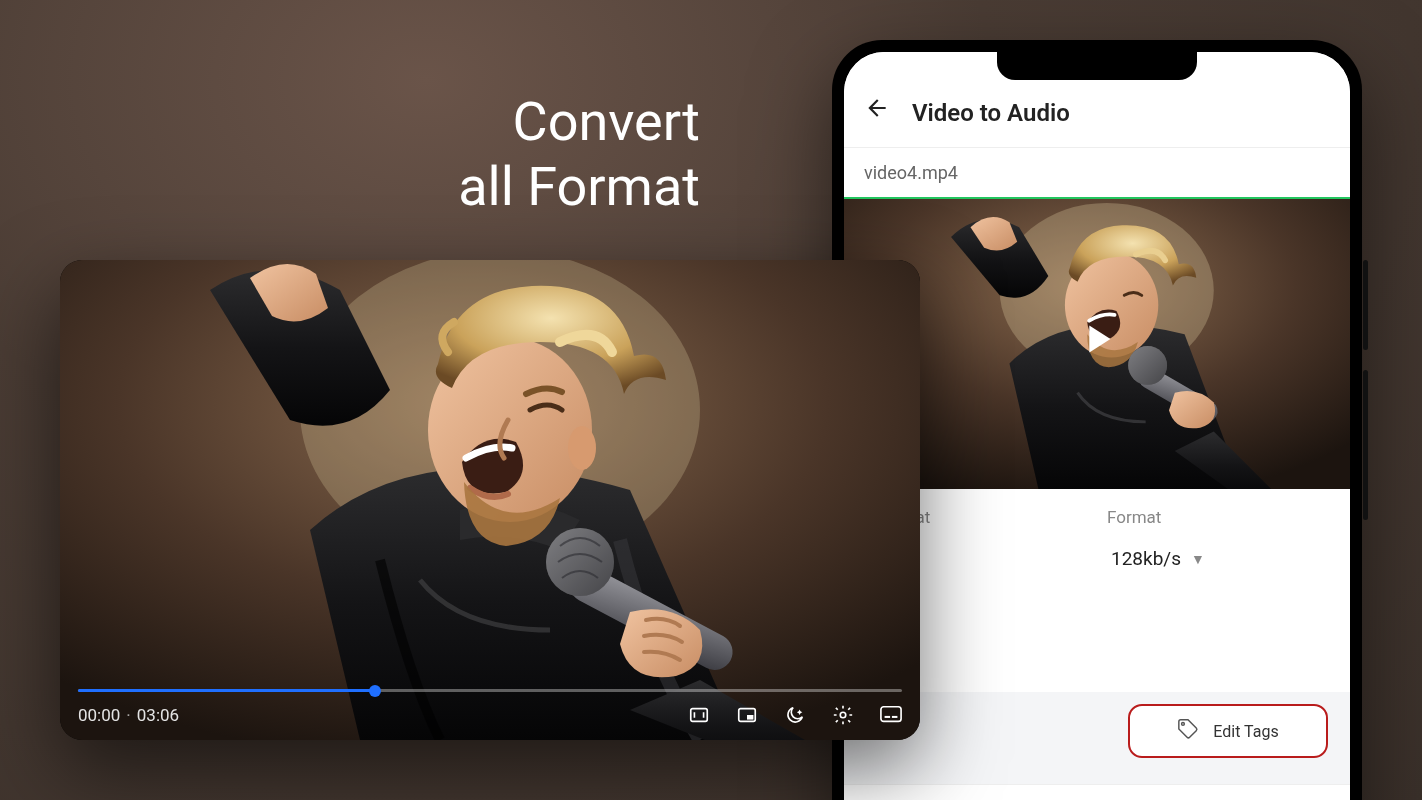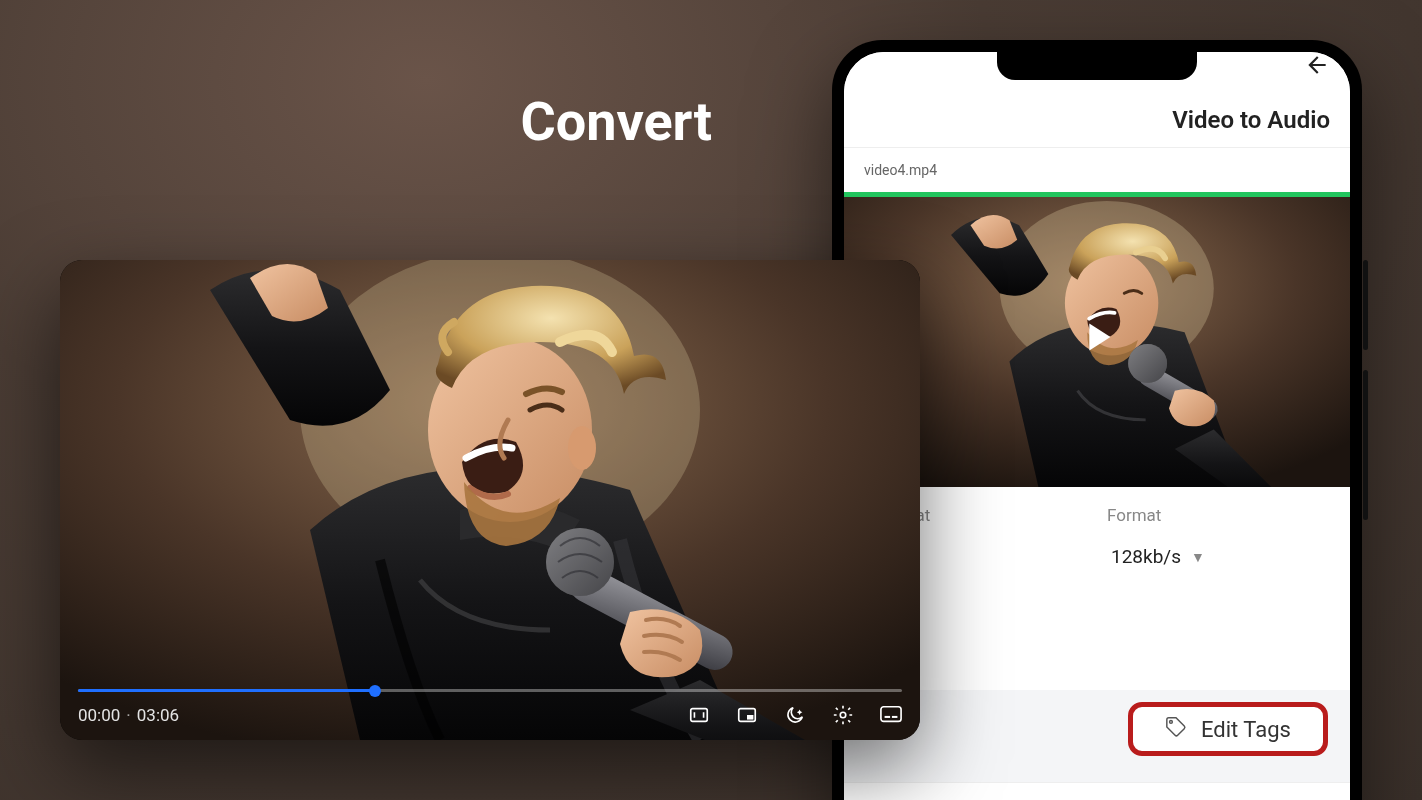--- a/index.html
+++ b/index.html
@@ -5,25 +5,25 @@
   * { box-sizing: border-box; margin: 0; padding: 0; }
   html, body { width: 1422px; height: 800px; overflow: hidden; font-family: -apple-system, BlinkMacSystemFont, "Segoe UI", Roboto, Arial, sans-serif; }
   body {
     background: radial-gradient(ellipse at 30% 10%, #6a5449 0%, #4a3c34 40%, #3a302a 100%);
     position: relative;
   }
 
   
   .headline {
     position: absolute;
-    left: 292px;
+    left: 280px;
     top: 90px;
     color: #ffffff;
     font-size: 54px;
-    font-weight: 700;
+    font-weight: 400;
     line-height: 1.2;
     text-align: right;
     width: 420px;
   }
 
   
   .phone {
     position: absolute;
     right: 60px;
     top: 40px;
@@ -62,31 +62,30 @@
     z-index: 5;
   }
   .app-bar {
     height: 96px;
     background: #fff;
     display: flex;
     align-items: flex-end;
     padding: 0 20px 20px 20px;
     gap: 22px;
     border-bottom: 1px solid #eee;
-    flex-direction: column;
   }
   .back-arrow { font-size: 26px; color: #222; }
   .app-title { font-size: 24px; font-weight: 600; color: #222; }
 
   .file-label {
     background: #fff;
     color: #666;
-    font-size: 14px;
+    font-size: 18px;
     padding: 14px 20px;
-    border-bottom: 5px solid #22c55e;
+    border-bottom: 2px solid #22c55e;
   }
 
   .video-preview {
     width: 100%;
     height: 290px;
     position: relative;
     overflow: hidden;
   }
   .singer-preview-small { width: 100%; height: 100%; }
   .play-overlay {
@@ -120,28 +119,28 @@
     color: #222;
     padding: 6px 4px;
   }
   .caret { color: #888; font-size: 14px; margin-left: 10px; }
   .format-list .opt-value-row { justify-content: flex-start; }
 
   .edit-tags-btn {
     margin: 12px 22px 0 auto;
     width: 200px;
     height: 54px;
-    border: 5px solid #b91c1c;
+    border: 2px solid #b91c1c;
     border-radius: 14px;
     background: #fff;
     display: flex;
     align-items: center;
     justify-content: center;
     gap: 14px;
-    font-size: 22px;
+    font-size: 16px;
     color: #333;
   }
   .tag-icon { display:inline-block; }
 
   .advance-row {
     margin-top: 26px;
     background: #fff;
     padding: 18px 22px;
     color: #555;
     font-size: 20px;
@@ -229,20 +228,21 @@
     </linearGradient>
     <linearGradient id="micGrad" x1="0" y1="0" x2="1" y2="1">
       <stop offset="0%" stop-color="#9a9aa0"></stop>
       <stop offset="100%" stop-color="#3a3a40"></stop>
     </linearGradient>
   </defs>
 </svg>
 
 <div class="headline">
   <span>Convert</span><br>
+  <span>all Format</span>
 </div>
 
 <div class="phone">
   <div class="phone-side-btn phone-btn1"></div>
   <div class="phone-side-btn phone-btn2"></div>
   <div class="phone-screen">
     <div class="phone-notch"></div>
 
     <div class="app-bar">
       <span class="back-arrow">

